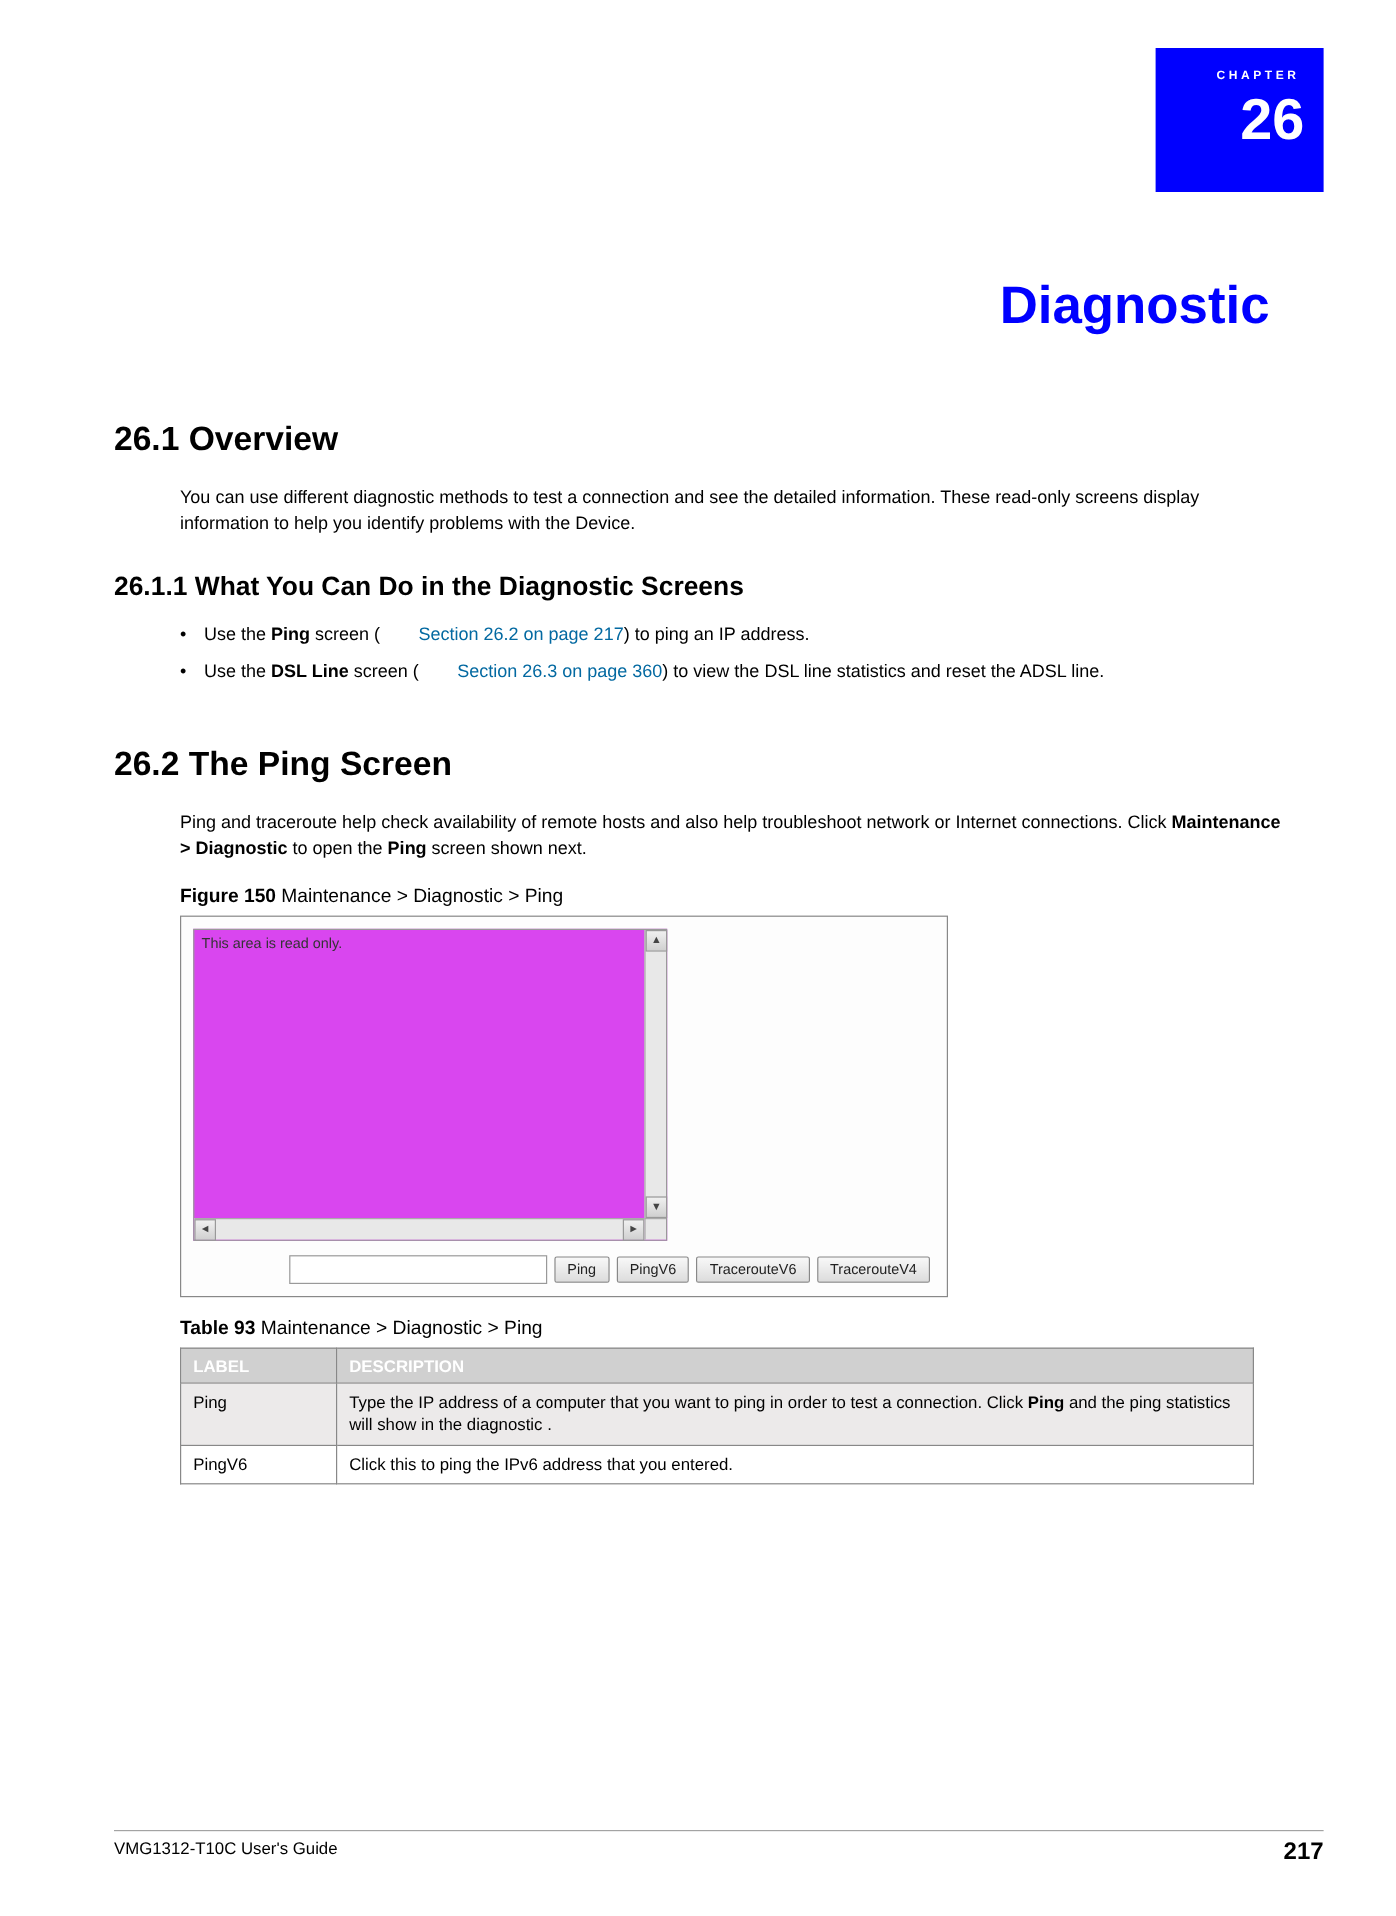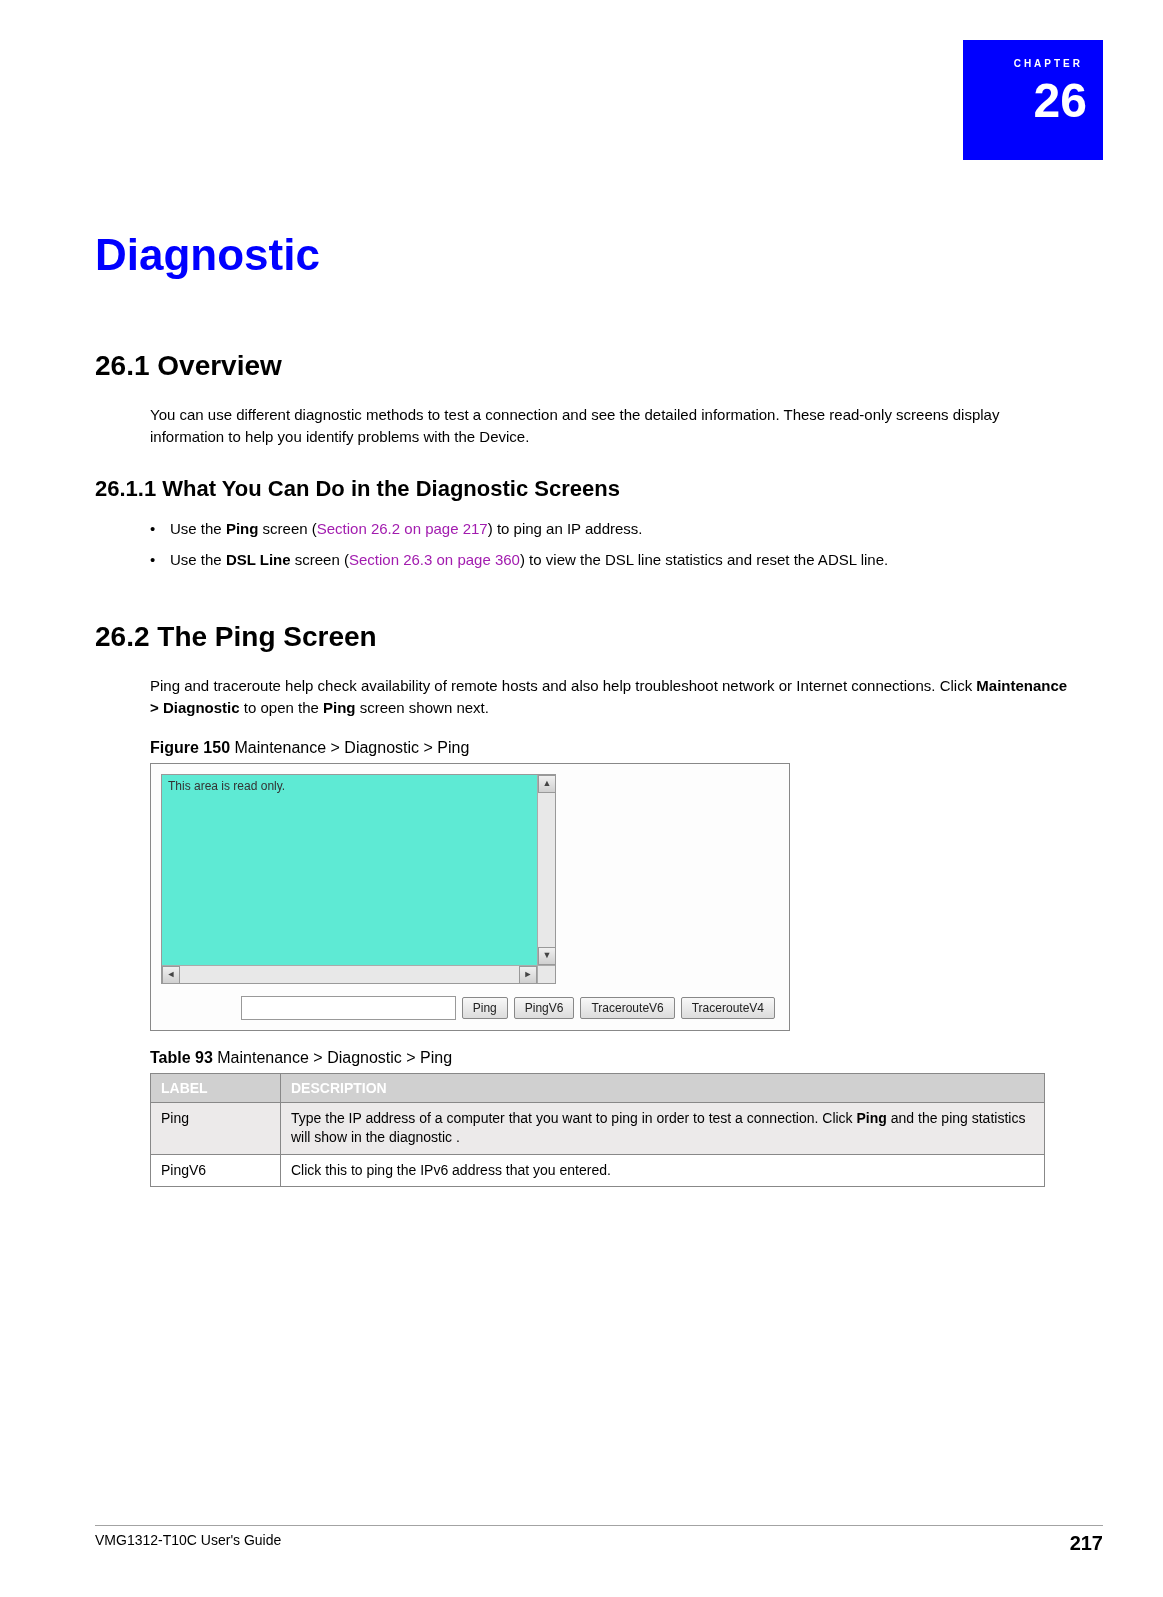--- a/index.html
+++ b/index.html
@@ -41,20 +41,21 @@
       letter-spacing: 3px;
       position: absolute;
       top: 18px;
       right: 20px;
       font-weight: bold;
     }
     .chapter-title {
       color: #0000ff;
       font-size: 44px;
       font-family: Arial, sans-serif;
+      text-align: right;
       margin-top: 190px;
       margin-bottom: 70px;
       padding-right: 10px;
     }
     .section-h1 {
       font-size: 28px;
       font-weight: bold;
       font-family: Arial, sans-serif;
       margin-bottom: 22px;
     }
@@ -80,41 +81,41 @@
       font-size: 15px;
       line-height: 1.45;
       margin-bottom: 10px;
     }
     .bullet-dot {
       width: 20px;
       flex-shrink: 0;
     }
     .bullet-content { flex: 1; }
     .bold { font-weight: bold; }
-    .link { color: #a21caf; }
+    .link { color: #0369a1; margin-left: 32px; }
     .figure-caption, .table-caption {
       font-size: 16px;
       margin-left: 55px;
       margin-bottom: 6px;
       margin-top: 14px;
     }
     .fig-bold { font-weight: bold; }
     .figure-box {
       margin-left: 55px;
       width: 640px;
       border: 1px solid #888;
       background: #fdfdfd;
       padding: 10px;
       margin-bottom: 18px;
     }
     .figure-textarea-wrap {
       position: relative;
       width: 395px;
-      height: 210px;
-      background: #5eead4;
+      height: 260px;
+      background: #d946ef;
       border: 1px solid #999;
       margin-bottom: 12px;
     }
     .figure-readonly-label {
       position: absolute;
       top: 4px; left: 6px;
       font-size: 12px;
       color: #333;
       font-family: Arial, sans-serif;
     }

